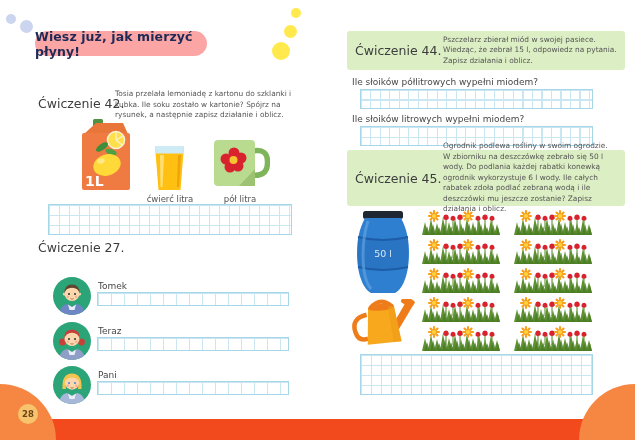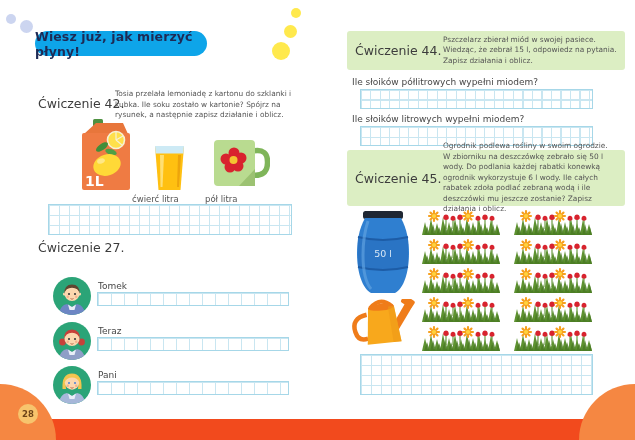--- a/index.html
+++ b/index.html
@@ -4,29 +4,29 @@
 <style>
   html,body{margin:0;padding:0;background:#fff;}
   .spread{
     position:relative;width:635px;height:440px;background:#ffffff;overflow:hidden;
     font-family:"DejaVu Sans", sans-serif;color:#4a4a4a;
   }
   .abs{position:absolute;}
   
   .pill{border-radius:14px;display:flex;align-items:center;justify-content:center;
         font-weight:bold;color:#1e2a55;font-size:12.5px;letter-spacing:.1px;}
-  .pill-lavender{background:#0ea5e9;}
+  .pill-lavender{background:#fca5a5;}
   .pill-yellow{background:#ffe94d;}
   .dot{border-radius:50%;}
   .dot-lav{background:#ccd5f0;}
   .dot-yel{background:#ffe94d;}
   
   .ex-label{font-size:12.5px;color:#3c3c3c;white-space:nowrap;}
   .ex-body{font-size:7.4px;line-height:1.42;color:#555;}
-  .caption{font-size:8.5px;color:#555;}
+  .caption{font-size:8.5px;color:#555;text-align:center;}
   .question{font-size:9px;color:#474747;}
   .child-name{font-size:9px;color:#474747;}
   
   .grid{background-color:#fff;border:1px solid #a6d7e8;box-sizing:border-box;}
   .cells-10{background-image:
       repeating-linear-gradient(to right,#c9e6f1 0 1px,transparent 1px 10px),
       repeating-linear-gradient(to bottom,#c9e6f1 0 1px,transparent 1px 10px);}
   .cells-13{background-image:
       repeating-linear-gradient(to right,#c9e6f1 0 1px,transparent 1px 13px),
       repeating-linear-gradient(to bottom,#c9e6f1 0 1px,transparent 1px 13px);}

